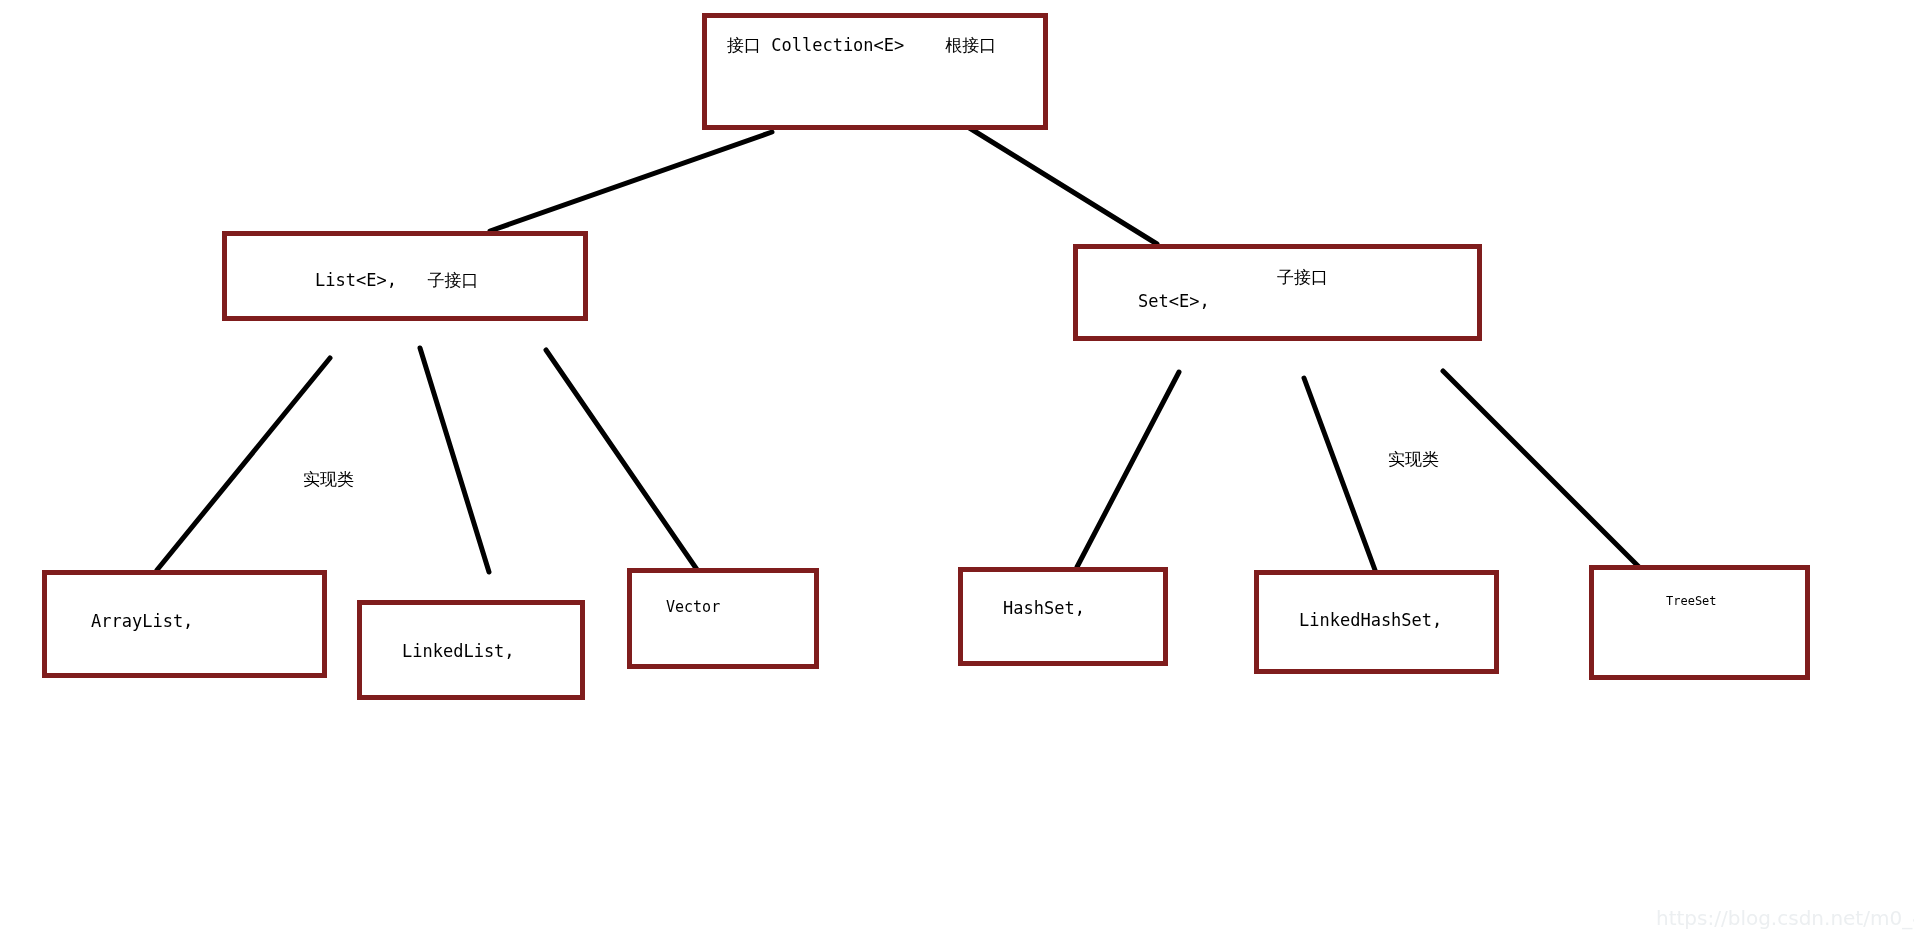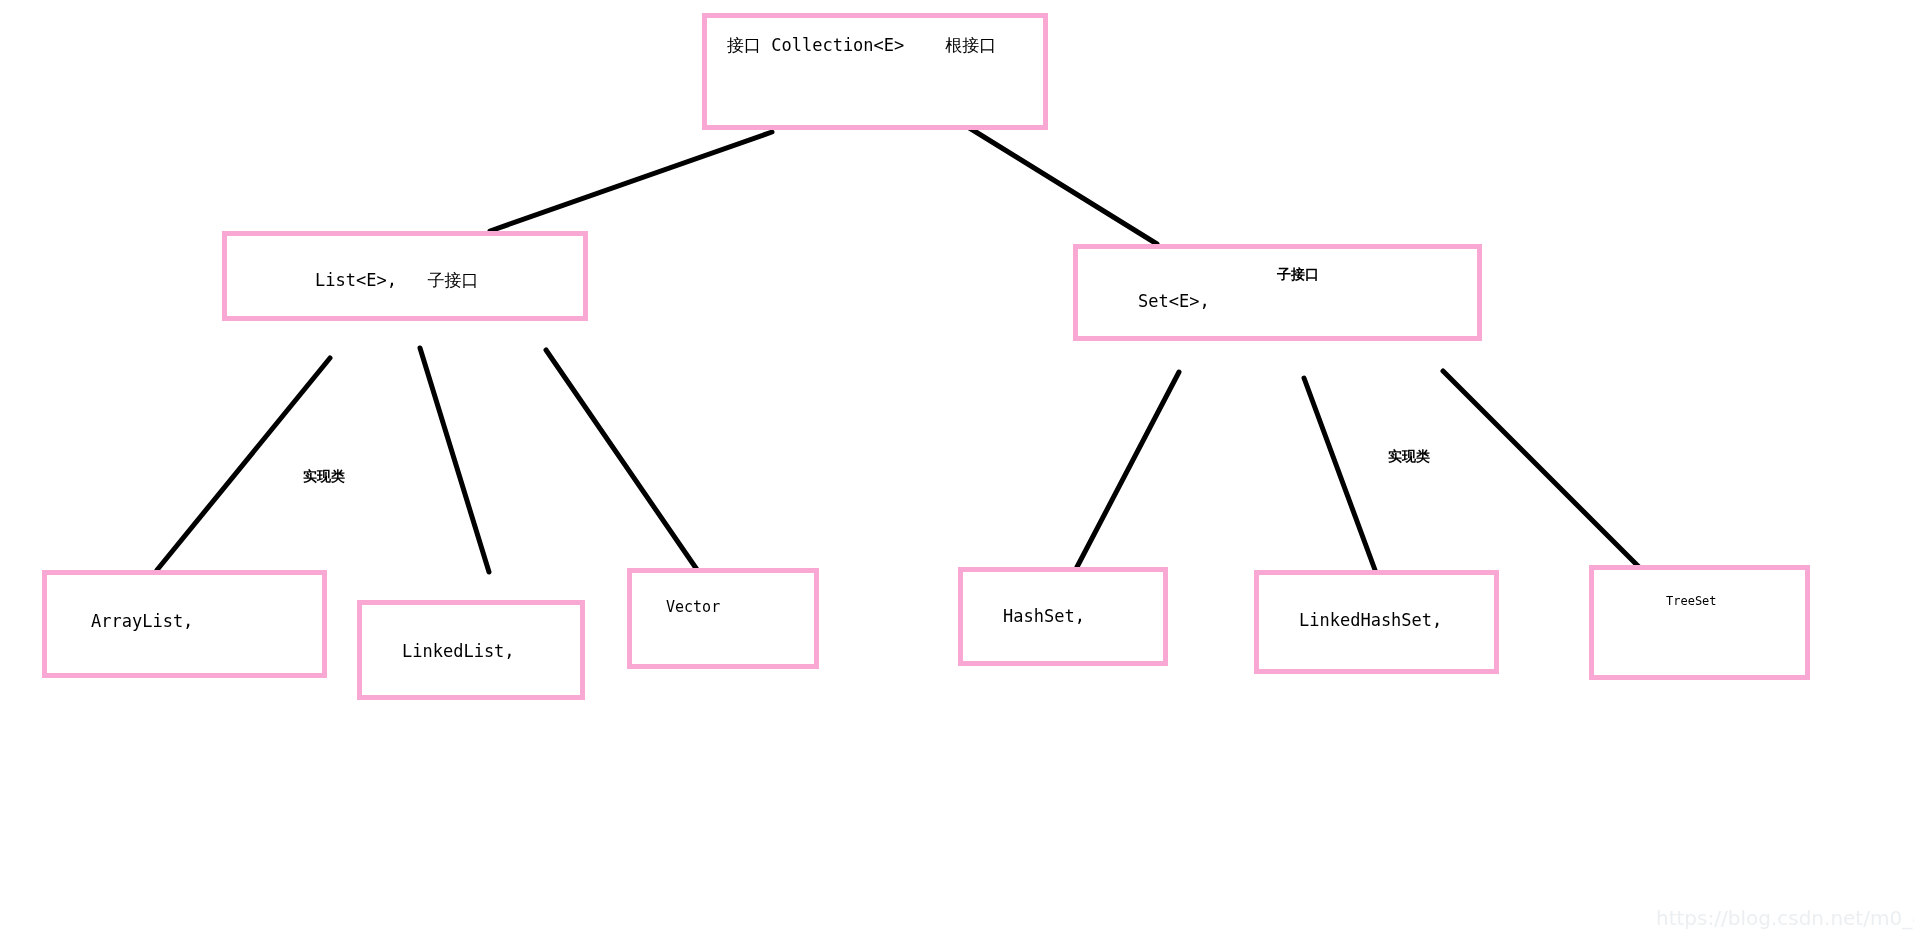--- a/index.html
+++ b/index.html
@@ -21,39 +21,38 @@
     position: absolute;
     left: 0;
     top: 0;
     width: 1914px;
     height: 939px;
     pointer-events: none;
   }
   .node {
     position: absolute;
     background: #ffffff;
-    border: 5px solid #f9a8d4;
+    border: 5px solid #7f1d1d;
     box-sizing: border-box;
     z-index: 2;
   }
   .node-text {
     position: absolute;
     white-space: pre;
     color: #000000;
     font-family: "DejaVu Sans Mono", monospace;
     letter-spacing: 0px;
   }
   .label {
     position: absolute;
     color: #000000;
     white-space: pre;
     font-family: "DejaVu Sans", sans-serif;
-    font-size: 14px;
+    font-size: 17px;
     z-index: 3;
-    font-weight: bold;
   }
   .watermark {
     position: absolute;
     color: #eceff1;
     font-family: "DejaVu Sans", sans-serif;
     font-size: 20px;
     white-space: pre;
     z-index: 1;
   }
 </style>
@@ -86,21 +85,21 @@
       <div class="node" style="left: 42px; top: 570px; width: 285px; height: 108px;">
         <div class="node-text" style="left: 44px; top: 36px; font-size: 17px;">ArrayList,</div>
       </div>
       <div class="node" style="left: 357px; top: 600px; width: 228px; height: 100px;">
         <div class="node-text" style="left: 40px; top: 36px; font-size: 17px;">LinkedList,</div>
       </div>
       <div class="node" style="left: 627px; top: 568px; width: 192px; height: 101px;">
         <div class="node-text" style="left: 34px; top: 25px; font-size: 15px;">Vector</div>
       </div>
       <div class="node" style="left: 958px; top: 567px; width: 210px; height: 99px;">
-        <div class="node-text" style="left: 40px; top: 34px; font-size: 17px;">HashSet,</div>
+        <div class="node-text" style="left: 40px; top: 26px; font-size: 17px;">HashSet,</div>
       </div>
       <div class="node" style="left: 1254px; top: 570px; width: 245px; height: 104px;">
         <div class="node-text" style="left: 40px; top: 35px; font-size: 17px;">LinkedHashSet,</div>
       </div>
       <div class="node" style="left: 1589px; top: 565px; width: 221px; height: 115px;">
         <div class="node-text" style="left: 72px; top: 24px; font-size: 12px;">TreeSet</div>
       </div>
     </div>
   <div id="label-layer">
       <div class="label" style="left: 1277px; top: 266px;">子接口</div>

